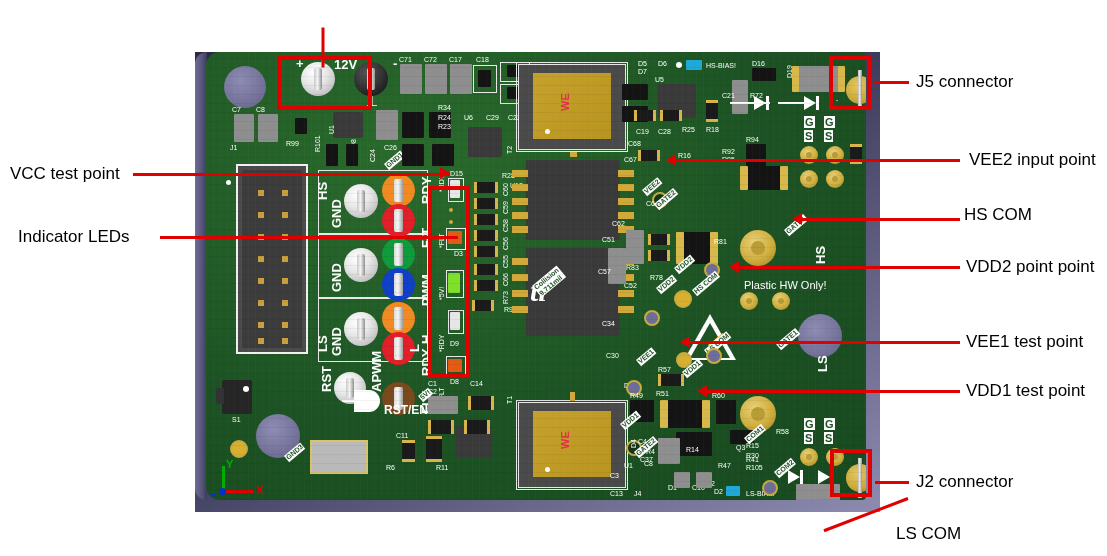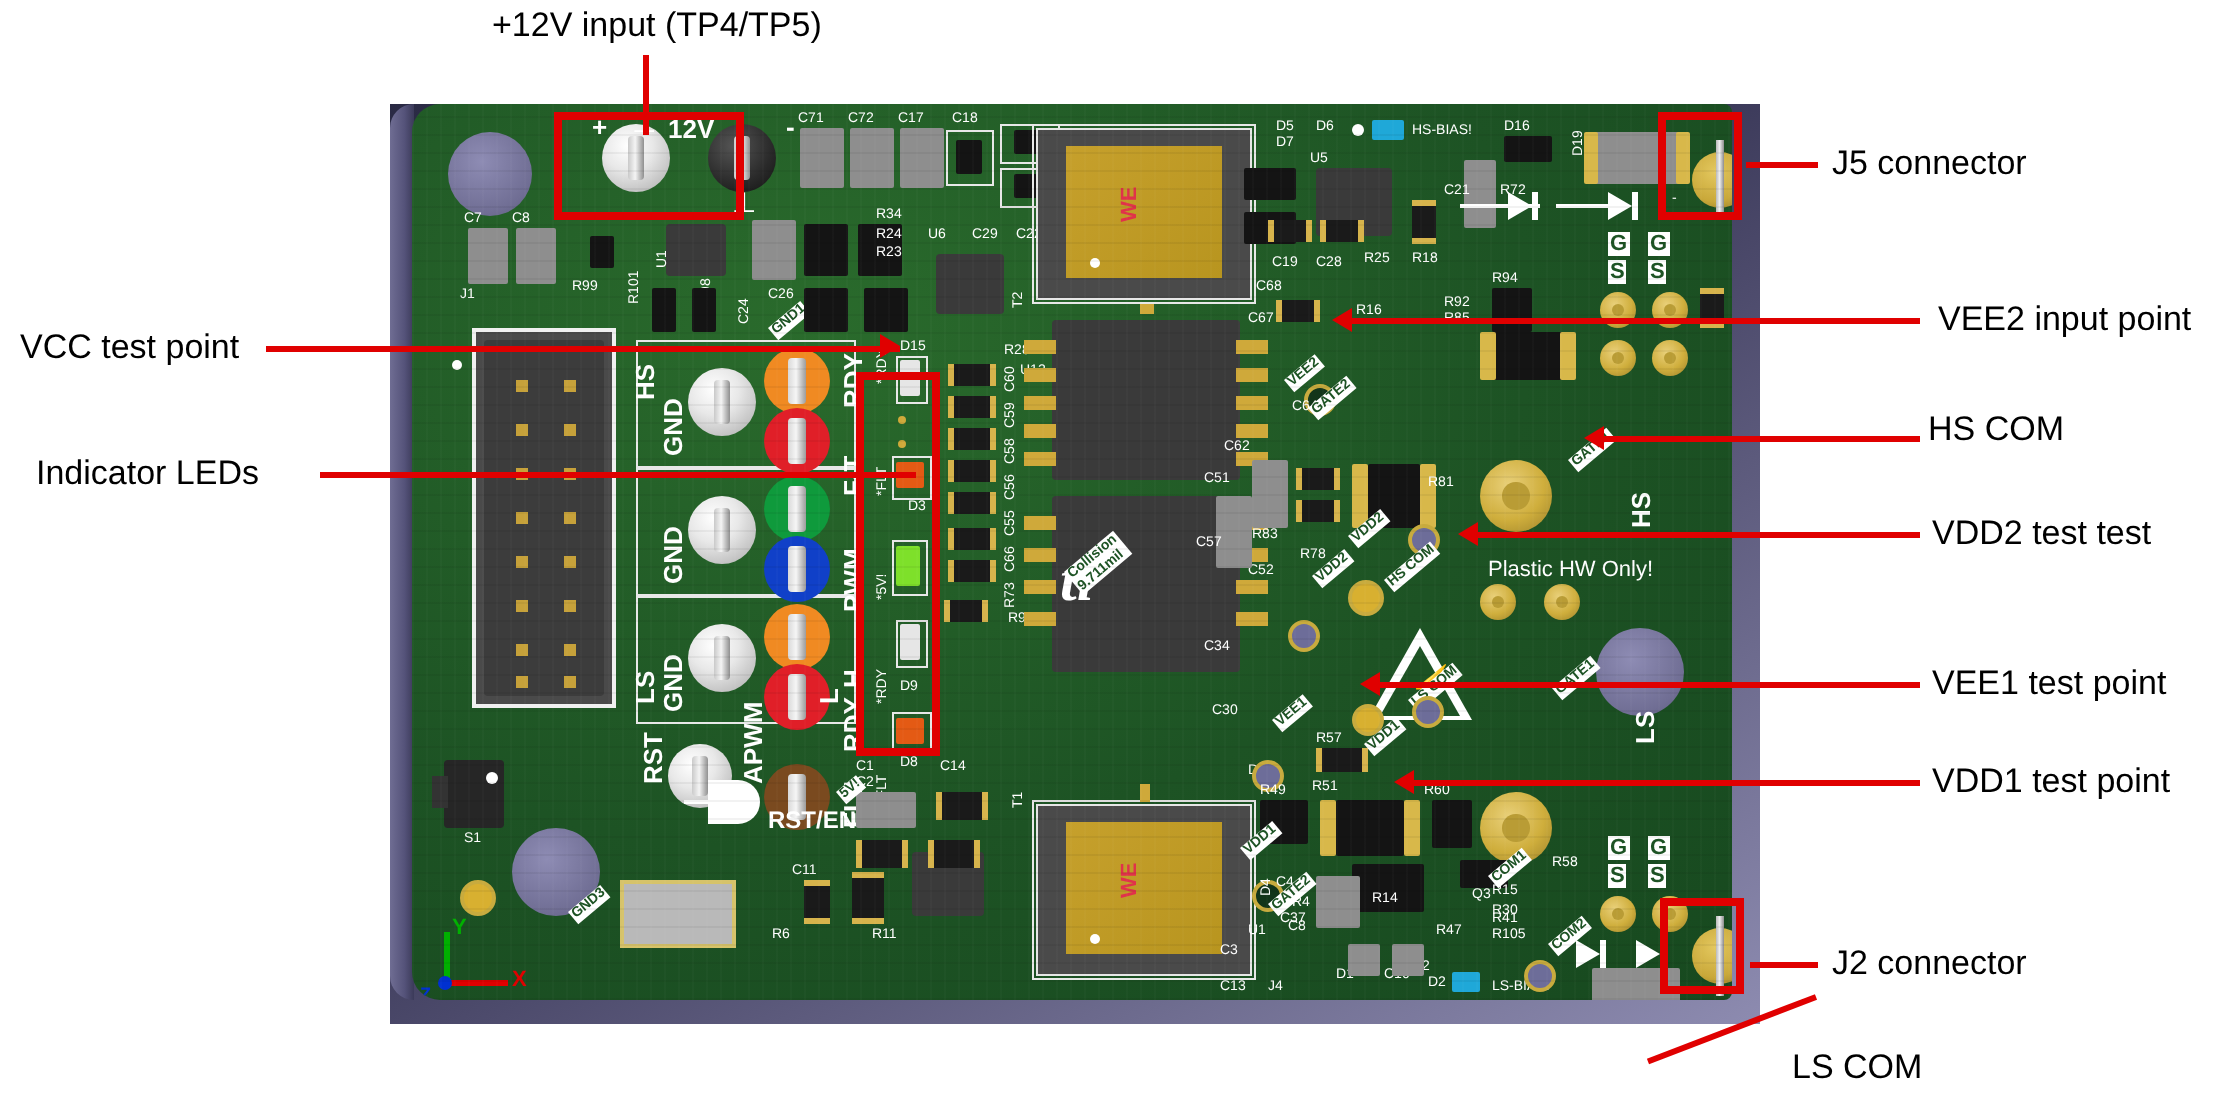--- a/index.html
+++ b/index.html
@@ -754,33 +754,32 @@
   <div class="leader" style="left:688px;top:341px;width:272px;"></div>
   <div style="position:absolute;left:680px;top:336px;width:0;height:0;border-top:6px solid transparent;border-bottom:6px solid transparent;border-right:10px solid #e00000;"></div>
 
   <div class="leader" style="left:705px;top:390px;width:255px;"></div>
   <div style="position:absolute;left:697px;top:385px;width:0;height:0;border-top:6px solid transparent;border-bottom:6px solid transparent;border-right:10px solid #e00000;"></div>
 
   <div class="leader" style="left:875px;top:481px;width:34px;"></div>
 
   <div class="leader" style="left:818px;top:497px;width:90px;transform:rotate(-21deg);transform-origin:100% 50%;"></div>
 
-  <div class="anno-label" style="left:246px;top:4px;">+12V input (TP4/TP5)</div>
 
   <div class="anno-label" style="left:10px;top:165px;">VCC test point</div>
 
   <div class="anno-label" style="left:18px;top:228px;">Indicator LEDs</div>
 
   <div class="anno-label" style="left:916px;top:73px;">J5 connector</div>
 
   <div class="anno-label" style="left:969px;top:151px;">VEE2 input point</div>
 
   <div class="anno-label" style="left:964px;top:206px;">HS COM</div>
 
-  <div class="anno-label" style="left:966px;top:258px;">VDD2 test test</div>
+  <div class="anno-label" style="left:966px;top:258px;">VDD2 point point</div>
 
   <div class="anno-label" style="left:966px;top:333px;">VEE1 test point</div>
 
   <div class="anno-label" style="left:966px;top:382px;">VDD1 test point</div>
 
   <div class="anno-label" style="left:916px;top:473px;">J2 connector</div>
 
   <div class="anno-label" style="left:896px;top:525px;">LS COM</div>
 
 </div>

